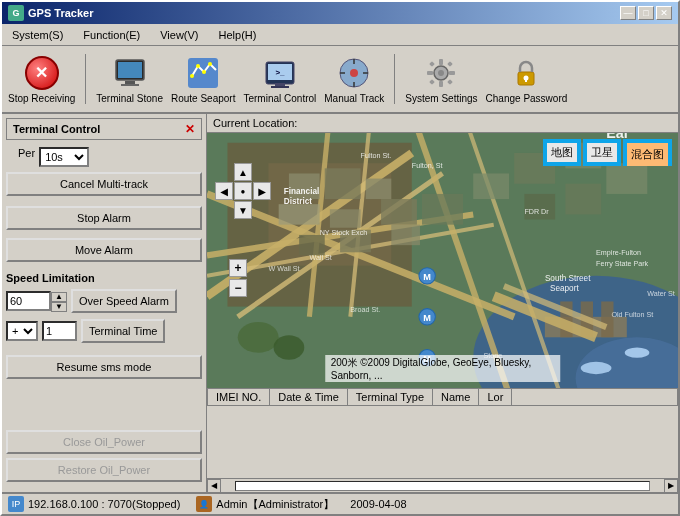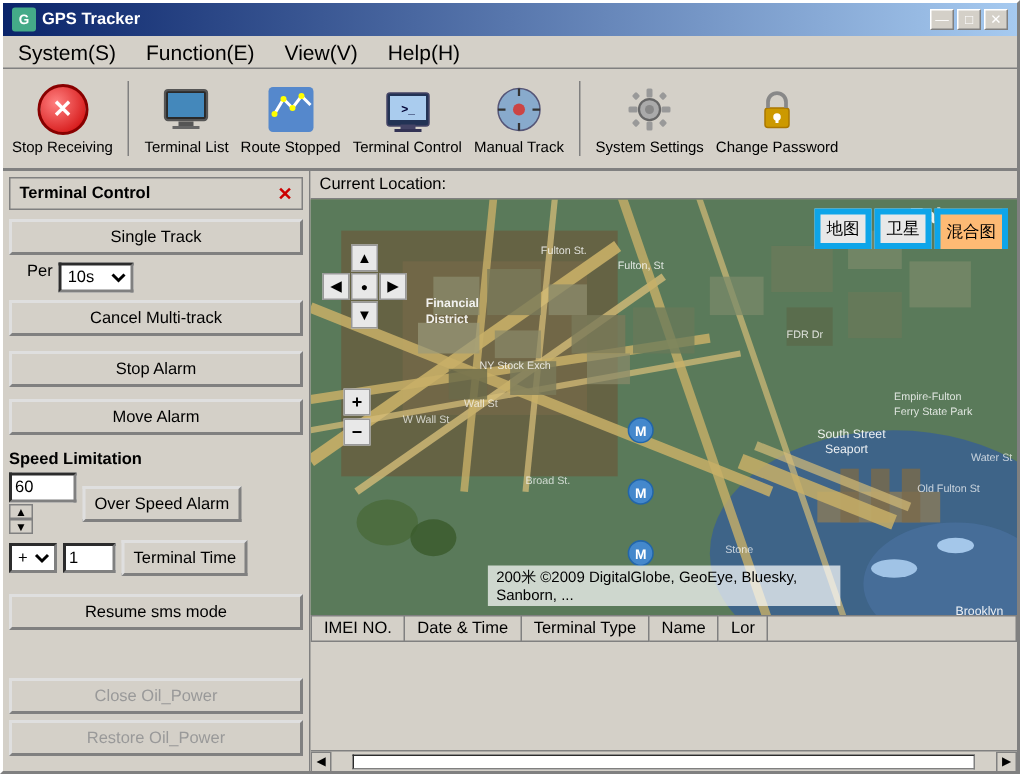--- a/index.html
+++ b/index.html
@@ -11,21 +11,21 @@
     
     .title-bar { background: linear-gradient(to right, #0a246a, #a6caf0); color: #fff; padding: 3px 6px; display: flex; align-items: center; justify-content: space-between; height: 22px; }
     .title-bar-left { display: flex; align-items: center; gap: 4px; font-size: 11px; font-weight: bold; }
     .title-icon { width: 16px; height: 16px; background: #4a8; border-radius: 2px; display: flex; align-items: center; justify-content: center; color: #fff; font-size: 9px; }
     .title-buttons { display: flex; gap: 2px; }
     .title-btn { width: 16px; height: 14px; background: #d4d0c8; border: 1px solid #fff; border-right-color: #808080; border-bottom-color: #808080; font-size: 9px; display: flex; align-items: center; justify-content: center; cursor: pointer; }
     .title-btn.close { background: #d4d0c8; }
 
     
     .menu-bar { background: #d4d0c8; padding: 2px 4px; display: flex; gap: 8px; border-bottom: 1px solid #808080; height: 22px; align-items: center; }
-    .menu-item { padding: 2px 6px; cursor: pointer; font-size: 14px; }
+    .menu-item { padding: 2px 6px; cursor: pointer; font-size: 11px; }
 
     
     .toolbar { background: #d4d0c8; padding: 4px 6px; display: flex; align-items: center; gap: 8px; border-bottom: 2px solid #808080; height: 68px; }
     .toolbar-btn { display: flex; flex-direction: column; align-items: center; gap: 2px; cursor: pointer; min-width: 48px; }
     .toolbar-icon { width: 36px; height: 36px; display: flex; align-items: center; justify-content: center; }
     .toolbar-label { font-size: 10px; text-align: center; white-space: nowrap; }
     .toolbar-sep { width: 1px; height: 50px; background: #808080; margin: 0 2px; }
 
     
     .icon-green-circle { width: 34px; height: 34px; border-radius: 50%; background: radial-gradient(circle at 35% 35%, #90ff90, #00aa00); border: 2px solid #006600; }
@@ -135,34 +135,34 @@
     <div class="toolbar-sep"></div>
     <div class="toolbar-btn">
       <div class="toolbar-icon">
         <svg width="34" height="34" viewBox="0 0 34 34">
           <rect x="3" y="4" width="28" height="20" rx="2" fill="#2a2a2a" stroke="#555" stroke-width="1.5"></rect>
           <rect x="5" y="6" width="24" height="16" fill="#4488bb"></rect>
           <rect x="12" y="25" width="10" height="4" fill="#555"></rect>
           <rect x="8" y="28" width="18" height="2" fill="#666"></rect>
         </svg>
       </div>
-      <span class="toolbar-label">Terminal List</span>
+      <span class="toolbar-label">Terminal Stone</span>
     </div>
     <div class="toolbar-btn">
       <div class="toolbar-icon">
         <svg width="34" height="34" viewBox="0 0 34 34">
           <rect x="2" y="2" width="30" height="30" rx="3" fill="#5588cc"></rect>
           <polyline points="6,20 12,10 18,16 24,8 30,14" stroke="#fff" stroke-width="2" fill="none"></polyline>
           <circle cx="6" cy="20" r="2" fill="#ff0"></circle>
           <circle cx="12" cy="10" r="2" fill="#ff0"></circle>
           <circle cx="18" cy="16" r="2" fill="#ff0"></circle>
           <circle cx="24" cy="8" r="2" fill="#ff0"></circle>
         </svg>
       </div>
-      <span class="toolbar-label">Route Stopped</span>
+      <span class="toolbar-label">Route Seaport</span>
     </div>
     <div class="toolbar-btn">
       <div class="toolbar-icon">
         <svg width="34" height="34" viewBox="0 0 34 34">
           <rect x="3" y="6" width="28" height="22" rx="2" fill="#223355" stroke="#446"></rect>
           <rect x="5" y="8" width="24" height="16" fill="#aaccee"></rect>
           <rect x="12" y="27" width="10" height="3" fill="#446"></rect>
           <rect x="8" y="30" width="18" height="2" fill="#335"></rect>
           <text x="17" y="19" text-anchor="middle" fill="#003" font-size="8" font-weight="bold">&gt;_</text>
         </svg>
@@ -215,21 +215,20 @@
   </div>
 
   <div class="main-content">
 
     <div class="left-panel">
       <div class="panel-title">
         <span>Terminal Control</span>
         <span class="panel-close">✕</span>
       </div>
 
-      <button class="panel-btn">Single Track</button>
 
       <div class="per-row">
         <span class="per-label">Per</span>
         <select class="per-select">
           <option>10s</option>
           <option>1s</option>
           <option>5s</option>
           <option>30s</option>
           <option>1m</option>
         </select>
@@ -238,21 +237,21 @@
       <button class="panel-btn">Cancel Multi-track</button>
 
       <div style="margin-top:6px;"></div>
       <button class="panel-btn">Stop Alarm</button>
       <div style="margin-top:4px;"></div>
       <button class="panel-btn">Move Alarm</button>
 
       <div class="speed-section">
         <div class="speed-label">Speed Limitation</div>
         <div class="speed-row">
-          <div style="display:flex;flex-direction:column;">
+          <div style="display:flex;flex-direction:row;">
             <input type="text" class="speed-input" value="60" style="">
             <div style="display:flex;flex-direction:column;height:20px;margin-top:1px;">
               <div class="spinner-btn">▲</div>
               <div class="spinner-btn">▼</div>
             </div>
           </div>
           <button class="panel-btn" style="width:auto;padding:4px 6px;">Over Speed Alarm</button>
         </div>
         <div class="speed-row">
           <select class="small-select">
@@ -409,13 +408,26 @@
         </table>
       </div>
       <div class="table-hscroll">
         <div class="scroll-left">◀</div>
         <div class="scroll-track"></div>
         <div class="scroll-left">▶</div>
       </div>
     </div>
   </div>
 
+  <div class="status-bar">
+    <div class="status-item">
+      <div class="status-icon" style="background:#4488cc;font-size:9px;">IP</div>
+      <span>192.168.0.100 : 7070(Stopped)</span>
+    </div>
+    <div class="status-item">
+      <div class="status-icon" style="background:#aa6622;">👤</div>
+      <span>Admin【Administrator】</span>
+    </div>
+    <div class="status-item">
+      <span>2009-04-08</span>
+    </div>
+  </div>
 </div>
 
 </body></html>

